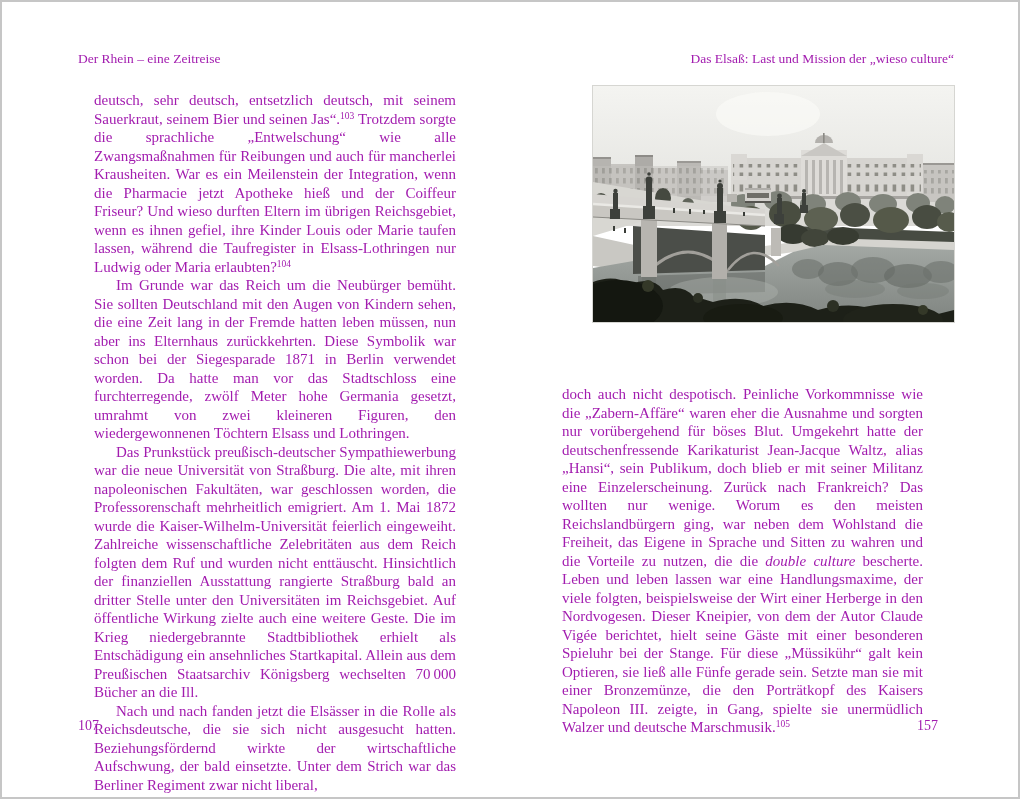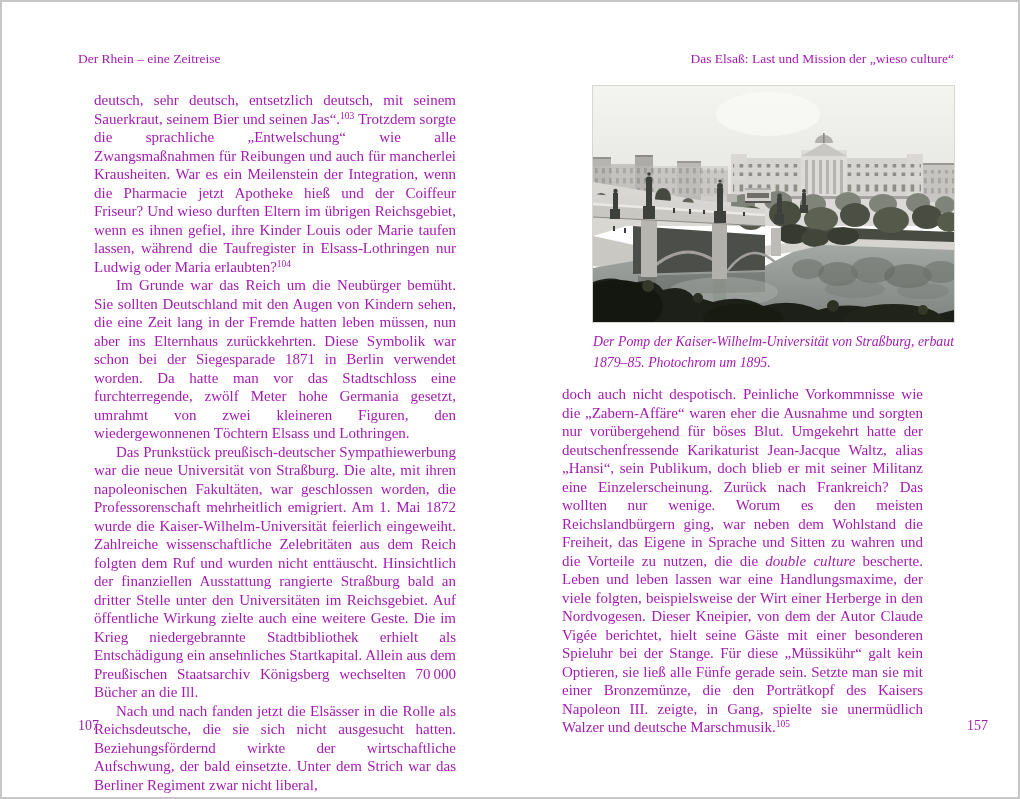--- a/index.html
+++ b/index.html
@@ -51,21 +51,21 @@
     margin-top: 9px;
     font-size: 13.8px; line-height: 21px;
     font-style: italic;
     text-align: justify;
   }
   .page-number {
     position: absolute; top: 718px;
     font-size: 14px; line-height: 16px;
   }
   .pn-left  { left: 78px; }
-  .pn-right { left: 627px; width: 361px; text-align: right; }
+  .pn-right { left: 577px; width: 361px; text-align: right; }
 </style>
 </head>
 <body>
 
 <div class="sheet">
 
   <div class="running-header hdr-left">Der Rhein – eine Zeitreise</div>
 
   <div class="body-col body-left">
       <p class="para"><span>deutsch, sehr deutsch, entsetzlich deutsch, mit seinem Sauerkraut, seinem Bier und seinen Jas“.</span><sup>103</sup><span> Trotzdem sorgte die sprachliche „Entwelschung“ wie alle Zwangsmaßnahmen für Reibungen und auch für mancherlei Krausheiten. War es ein Meilenstein der Integration, wenn die Pharmacie jetzt Apotheke hieß und der Coiffeur Friseur? Und wieso durften Eltern im übrigen Reichsgebiet, wenn es ihnen gefiel, ihre Kinder Louis oder Marie taufen lassen, während die Taufregister in Elsass-Lothringen nur Ludwig oder Maria erlaubten?</span><sup>104</sup></p>
@@ -257,21 +257,20 @@
         <ellipse cx="25" cy="220" rx="45" ry="26" fill="#141710"></ellipse>
         <ellipse cx="150" cy="232" rx="40" ry="14" fill="#181b12"></ellipse>
         <ellipse cx="300" cy="234" rx="50" ry="16" fill="#20231a"></ellipse>
         <circle cx="55" cy="200" r="6" fill="#343828"></circle>
         <circle cx="105" cy="212" r="5" fill="#2c3024"></circle>
         <circle cx="240" cy="220" r="6" fill="#2c3024"></circle>
         <circle cx="330" cy="224" r="5" fill="#343828"></circle>
       </g>
     </svg>
 
-    <figcaption><span>Der Pomp der Kaiser-Wilhelm-Universität von Straßburg, erbaut 1879–85. Photochrom um 1895.</span></figcaption>
   </figure>
 
   <div class="body-col body-right">
       <p class="para"><span>doch auch nicht despotisch. Peinliche Vorkommnisse wie die „Zabern-Affäre“ waren eher die Ausnahme und sorgten nur vorübergehend für böses Blut. Umgekehrt hatte der deutschenfressende Karikaturist Jean-Jacque Waltz, alias „Hansi“, sein Publikum, doch blieb er mit seiner Militanz eine Einzelerscheinung. Zurück nach Frankreich? Das wollten nur wenige. Worum es den meisten Reichslandbürgern ging, war neben dem Wohlstand die Freiheit, das Eigene in Sprache und Sitten zu wahren und die Vorteile zu nutzen, die die </span><span class="it">double culture</span><span> bescherte. Leben und leben lassen war eine Handlungsmaxime, der viele folgten, beispielsweise der Wirt einer Herberge in den Nordvogesen. Dieser Kneipier, von dem der Autor Claude Vigée berichtet, hielt seine Gäste mit einer besonderen Spieluhr bei der Stange. Für diese „Müssikühr“ galt kein Optieren, sie ließ alle Fünfe gerade sein. Setzte man sie mit einer Bronzemünze, die den Porträtkopf des Kaisers Napoleon III. zeigte, in Gang, spielte sie unermüdlich Walzer und deutsche Marschmusik.</span><sup>105</sup></p>
     </div>
 
   <div class="page-number pn-right">157</div>
 
 </div>
 

